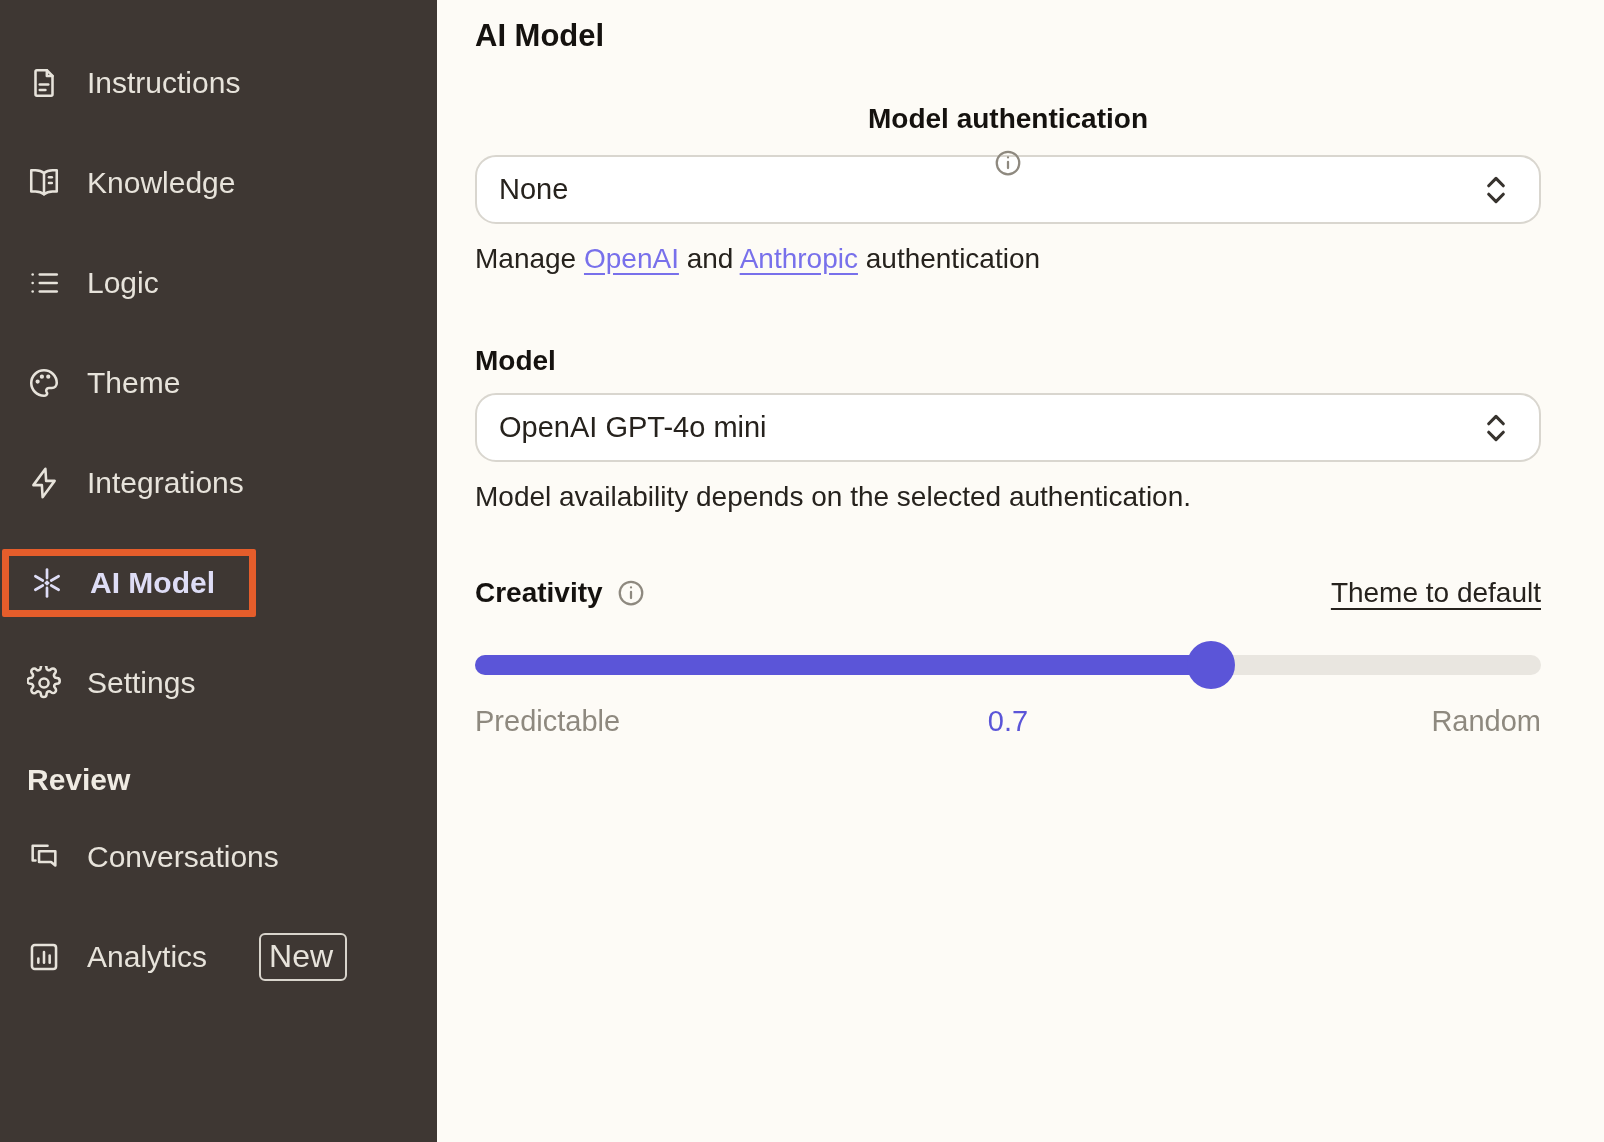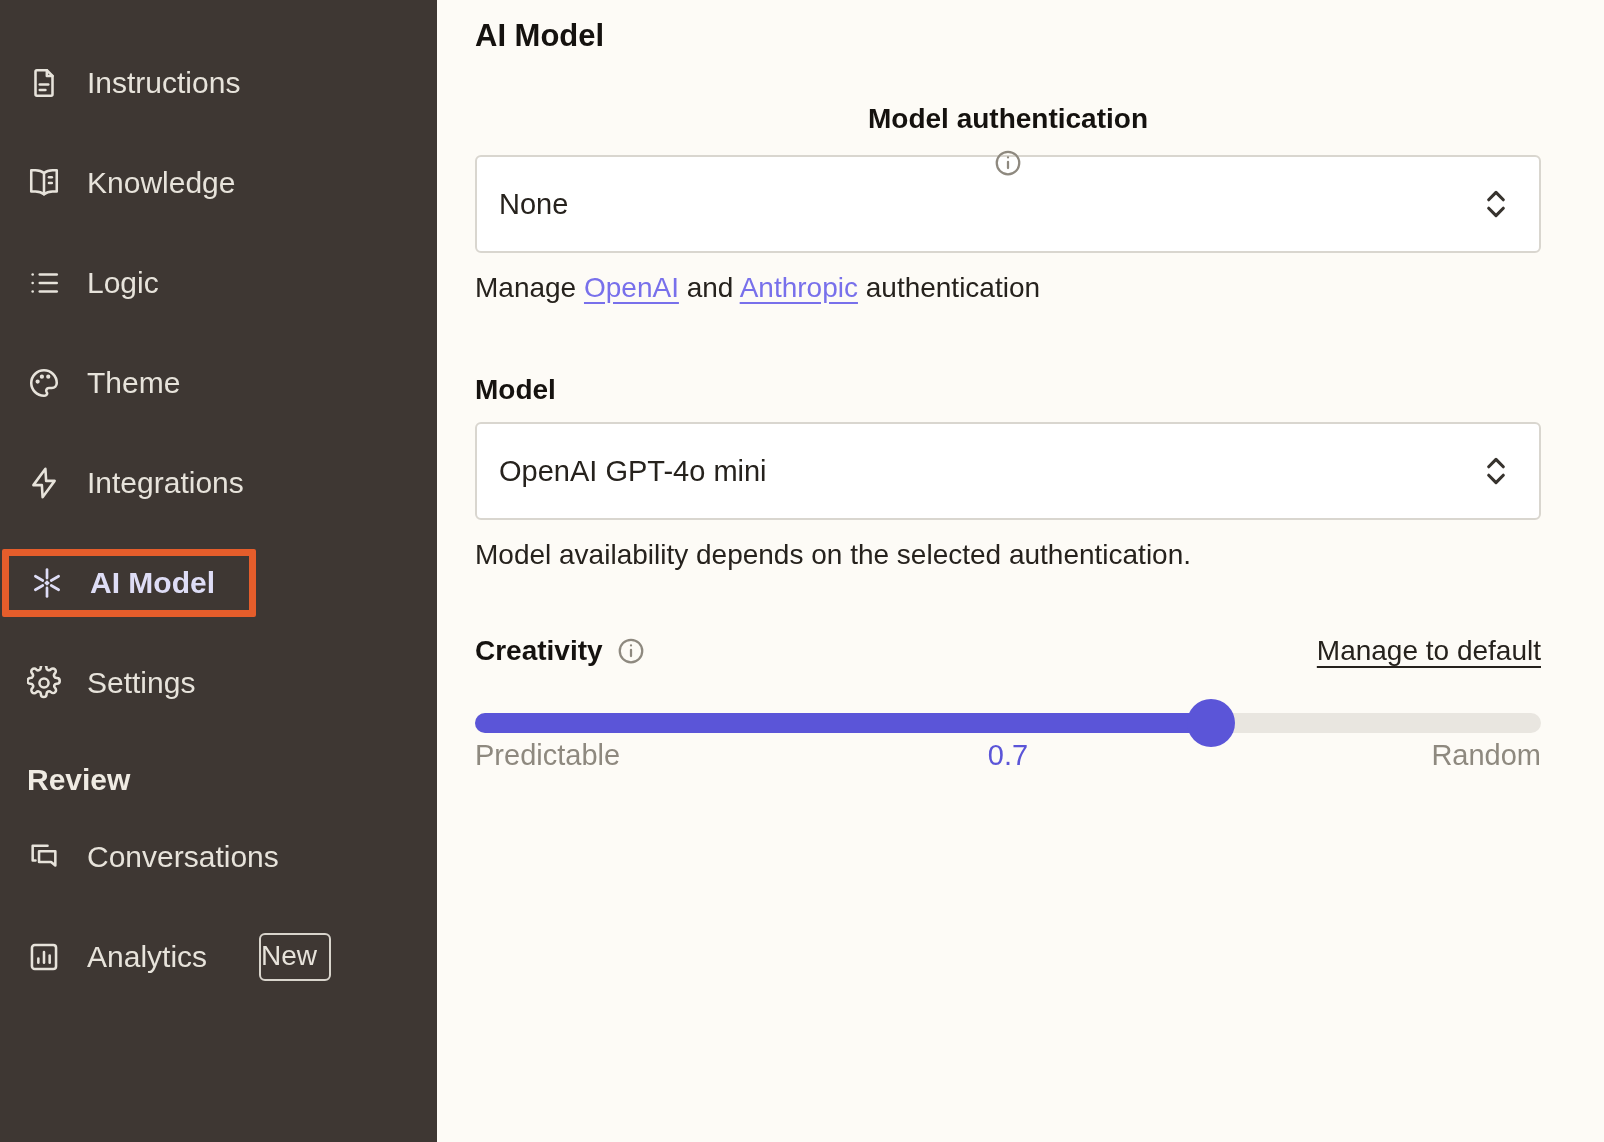--- a/index.html
+++ b/index.html
@@ -43,22 +43,22 @@
     border-radius: 2px;
   }
   .active-wrap .nav-item { margin-bottom: 0; color: #DEDDF6; font-weight: 700; }
 
   .review-title { margin-top: 53px; }
 
   .new-badge {
     display: inline-block;
     border: 2px solid #D8D4CC;
     border-radius: 6px;
-    padding: 2px 12px 4px 0;
-    font-size: 28px; color: #E7E3DB;
+    padding: 2px 12px 4px 8px;
+    font-size: 32px; color: #E7E3DB;
     margin-left: 26px;
     line-height: 38px;
   }
 
   
   .main {
     position: absolute; left: 437px; top: 0; right: 0; bottom: 0;
     background: #FDFBF6;
     padding: 16px 63px 0 38px;
   }
@@ -66,24 +66,24 @@
 
   .field-label-row { display: flex; align-items: center; gap: 13px; height: 40px; }
   .field-label { font-size: 28px; font-weight: 700; color: #15120F; }
   .info-icon { width: 30px; height: 30px; display: block; }
   .info-icon svg { width: 30px; height: 30px; display: block; }
 
   .auth-row { margin-top: 47px; flex-direction: column; }
 
   .select-box {
     margin-top: 12px;
-    height: 98px;
+    height: 69px;
     background: #FFFFFF;
     border: 2px solid #D9D6CF;
-    border-radius: 6px;
+    border-radius: 21px;
     display: flex; align-items: center;
     padding: 0 28px 0 22px;
     font-size: 29px; color: #26221D;
     cursor: pointer;
   }
   .select-box .select-value { flex: 1; }
   .chevron-updown { width: 30px; height: 34px; display: block; }
   .chevron-updown svg { width: 30px; height: 34px; display: block; }
 
   .helper-line { margin-top: 17px; font-size: 28px; color: #26221D; height: 36px; line-height: 36px; }
@@ -103,21 +103,21 @@
   .slider-track { position: absolute; inset: 0; background: #E9E6E0; border-radius: 10px; }
   .slider-fill { position: absolute; left: 0; top: 0; bottom: 0; background: #5B55D8; border-radius: 10px; width: 69%; }
   .slider-thumb {
     position: absolute; top: 50%; left: 69%;
     width: 48px; height: 48px; border-radius: 50%;
     background: #5B55D8;
     transform: translate(-50%, -50%);
     cursor: grab;
   }
 
-  .slider-labels { position: relative; margin-top: 4px; height: 36px; display: flex; justify-content: space-between; align-items: center; }
+  .slider-labels { position: relative; margin-top: 28px; height: 36px; display: flex; justify-content: space-between; align-items: center; }
   .slider-min, .slider-max { font-size: 29px; color: #8E897F; }
   .slider-value {
     position: absolute; left: 50%; transform: translateX(-50%);
     font-size: 29px; font-weight: 400; color: #5B55D8;
   }
 </style>
 </head>
 <body>
 
 <nav class="sidebar">
@@ -289,21 +289,21 @@
     <div class="creativity-left">
       <span class="field-label">Creativity</span>
       <span class="info-icon">
         <svg viewBox="0 0 24 24" fill="none" stroke="#8E897F" stroke-width="1.8" stroke-linecap="round">
           <circle cx="12" cy="12" r="9"></circle>
             <path d="M12 11v5"></path>
             <path d="M12 7.5h.01"></path>
         </svg>
       </span>
     </div>
-    <span class="reset-link">Manage to default</span>
+    <span class="reset-link">Theme to default</span>
   </div>
 
   <div class="slider">
     <div class="slider-track"></div>
     <div class="slider-fill" style="width: 69%;"></div>
     <div class="slider-thumb" style="left: 69%;"></div>
   </div>
 
   <div class="slider-labels">
     <span class="slider-min">Predictable</span>

